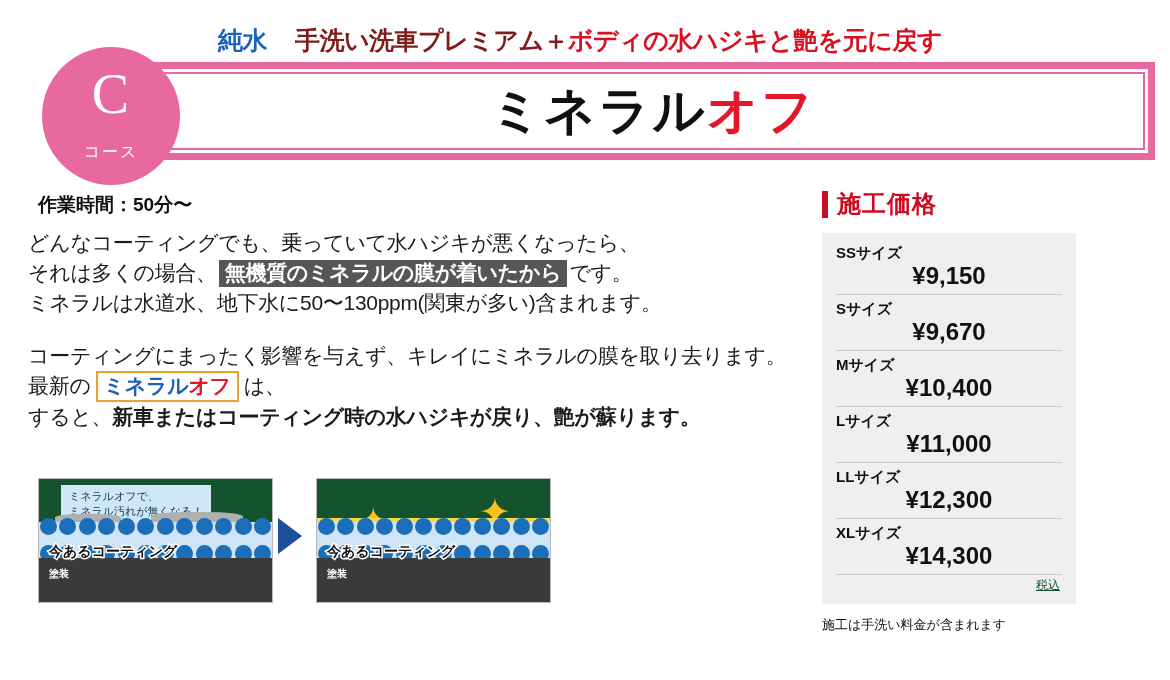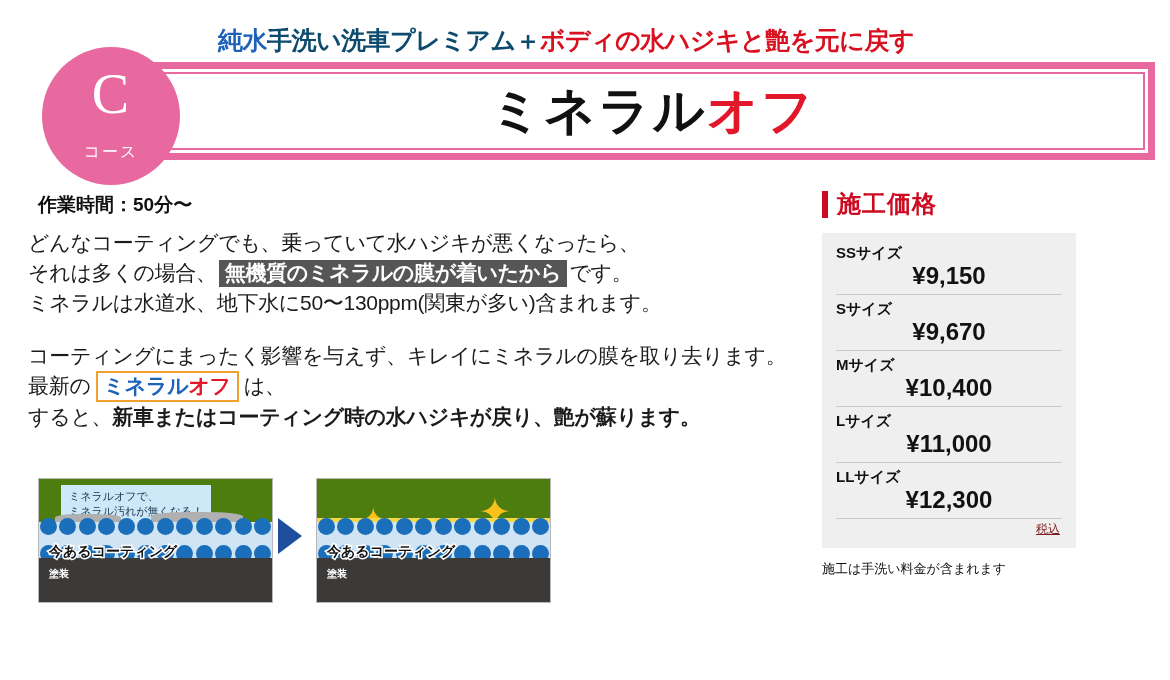--- a/index.html
+++ b/index.html
@@ -13,21 +13,21 @@
 
   
   #header { position: absolute; left: 0; top: 0; width: 1170px; height: 180px; }
 
   #tagline {
     position: absolute; left: 218px; top: 24px;
     font-size: 25px; font-weight: bold; letter-spacing: -0.5px;
     white-space: nowrap;
   }
   .tag-blue { color: #1c62b9; }
-  .tag-black { color: #0c4a6e; }
+  .tag-black { color: #7f1d1d; margin-left: 28px; }
   .tag-red { color: #d81020; }
 
   #title-box {
     position: absolute; left: 150px; top: 62px;
     width: 1005px; height: 98px;
     border: 7px solid #e8699f;
     background: #ffffff;
   }
   #title-box-inner {
     position: absolute; inset: 3px;
@@ -89,21 +89,21 @@
   }
   .ib-blue { color: #1c62b9; }
   .ib-red { color: #e3172a; }
 
   
   #diagrams { position: absolute; left: 38px; top: 478px; }
   .diagram {
     position: absolute; top: 0;
     width: 235px; height: 125px;
     border: 1px solid #b8b8b8;
-    background: #4d7c0f; overflow: hidden;
+    background: #14532d; overflow: hidden;
   }
   #diagram-before { left: 0; }
   #diagram-after  { left: 278px; }
 
   .callout {
     position: absolute; left: 22px; top: 6px;
     background: #cfe8f7; color: #13324c;
     font-size: 11px; line-height: 1.35;
     padding: 4px 8px 5px 8px; white-space: nowrap;
   }
@@ -183,21 +183,21 @@
   .price-row:last-of-type { border-bottom: none; }
   .price-size {
     font-size: 15px; font-weight: bold; color: #111111;
     letter-spacing: 0px;
   }
   .price-value {
     font-size: 24px; font-weight: bold; color: #111111;
     text-align: center; margin-top: -1px; letter-spacing: 0px;
   }
   #tax-note {
-    text-align: right; font-size: 12px; color: #7f1d1d;
+    text-align: right; font-size: 12px; color: #14532d;
     text-decoration: underline; padding: 2px 2px 6px 0;
   }
   #price-footnote {
     margin-top: 12px; font-size: 13px; color: #111111;
   }
 </style>
 </head>
 <body>
 
 <div id="header">
@@ -365,19 +365,23 @@
       <div class="price-value">¥10,400</div>
     </div>
     <div class="price-row">
       <div class="price-size">Lサイズ</div>
       <div class="price-value">¥11,000</div>
     </div>
     <div class="price-row">
       <div class="price-size">LLサイズ</div>
       <div class="price-value">¥12,300</div>
     </div>
+    <div class="price-row">
+      <div class="price-size">XLサイズ</div>
+      <div class="price-value">¥14,300</div>
+    </div>
 
     <div id="tax-note">税込</div>
   </div>
 
   <div id="price-footnote">施工は手洗い料金が含まれます</div>
 
 </div>
 
 </body></html>

